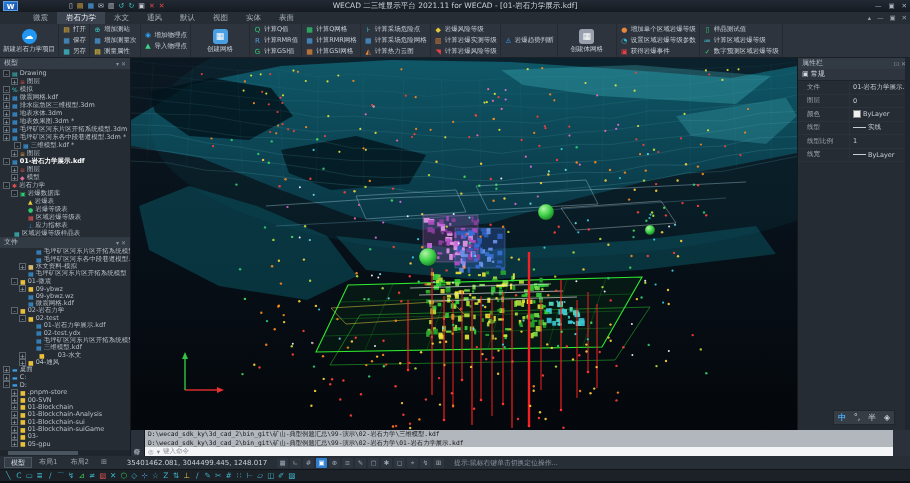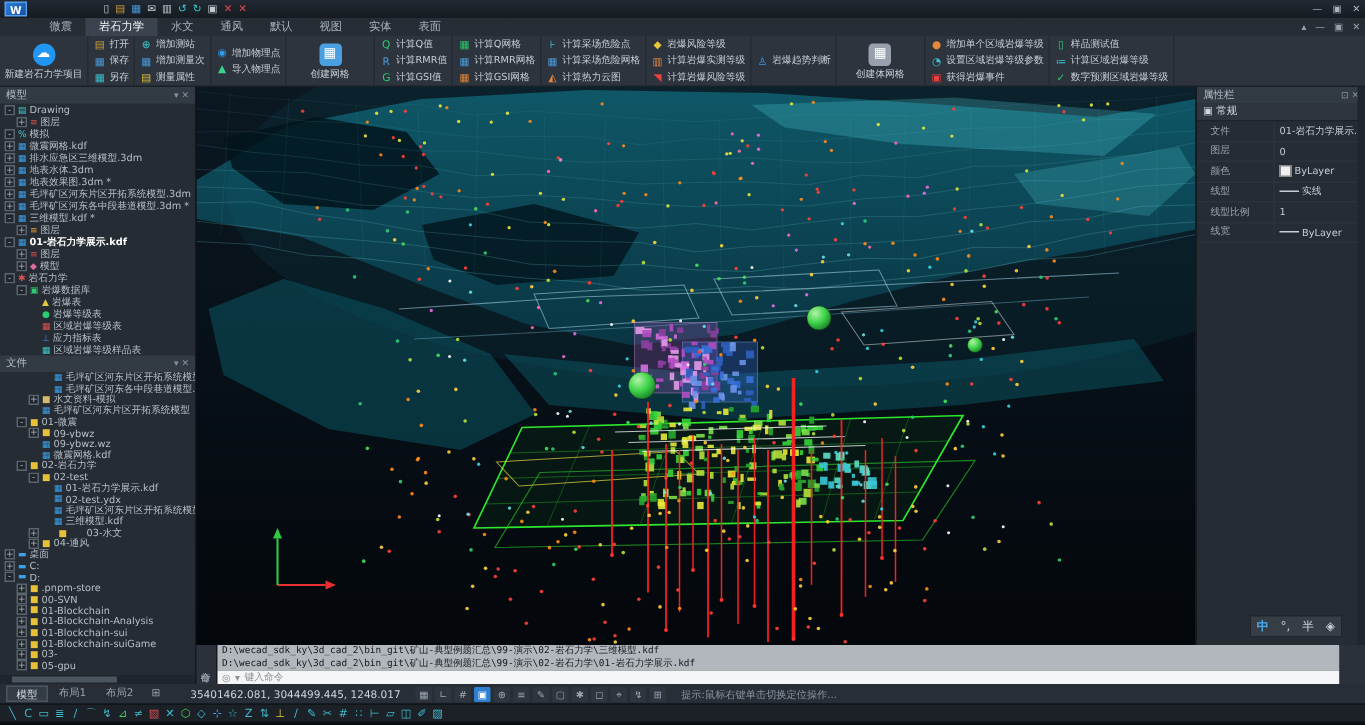--- a/index.html
+++ b/index.html
@@ -103,20 +103,21 @@
         <span style="color: rgb(216, 165, 58);">▤</span>
         <span style="color: rgb(74, 159, 224);">▦</span>
         <span>✉</span>
         <span>▥</span>
         <span style="color: rgb(58, 200, 200);">↺</span>
         <span style="color: rgb(58, 200, 200);">↻</span>
         <span>▣</span>
         <span style="color: rgb(224, 72, 72);">✕</span>
         <span style="color: rgb(224, 72, 72);">✕</span>
       </div>
+    <div class="title">WECAD 二三维显示平台 2021.11 for WECAD - [01-岩石力学展示.kdf]</div>
     <div class="winctl" id="win-controls-1">
         <span>—</span>
         <span>▣</span>
         <span>✕</span>
       </div>
   </div>
 
   <div class="tabrow">
     <div id="menu-tabs">
         <div class="mtab">微震</div>
@@ -349,21 +350,21 @@
         <div class="trow" style="padding-left: 3px;">
           <span class="texp">+</span>
           <span class="tico" style="color: rgb(58, 160, 232);">▦</span>
           <span class="tlbl">毛坪矿区河东片区开拓系统模型.3dm</span>
         </div>
         <div class="trow" style="padding-left: 3px;">
           <span class="texp">+</span>
           <span class="tico" style="color: rgb(58, 160, 232);">▦</span>
           <span class="tlbl">毛坪矿区河东各中段巷道模型.3dm *</span>
         </div>
-        <div class="trow" style="padding-left: 3px;">
+        <div class="trow" style="padding-left: 14px;">
           <span class="texp">-</span>
           <span class="tico" style="color: rgb(58, 160, 232);">▦</span>
           <span class="tlbl">三维模型.kdf *</span>
         </div>
         <div class="trow" style="padding-left: 11px;">
           <span class="texp">+</span>
           <span class="tico" style="color: rgb(232, 160, 58);">≡</span>
           <span class="tlbl">图层</span>
         </div>
         <div class="trow" style="padding-left: 3px;">
@@ -404,21 +405,21 @@
         <div class="trow" style="padding-left: 19px;">
           <span class="texp" style="visibility: hidden;"></span>
           <span class="tico" style="color: rgb(224, 80, 80);">▦</span>
           <span class="tlbl">区域岩爆等级表</span>
         </div>
         <div class="trow" style="padding-left: 19px;">
           <span class="texp" style="visibility: hidden;"></span>
           <span class="tico" style="color: rgb(58, 143, 216);">⊥</span>
           <span class="tlbl">应力指标表</span>
         </div>
-        <div class="trow" style="padding-left: 19px;">
+        <div class="trow" style="padding-left: 5px;">
           <span class="texp" style="visibility: hidden;"></span>
           <span class="tico" style="color: rgb(58, 200, 200);">▦</span>
           <span class="tlbl">区域岩爆等级样品表</span>
         </div>
       </div>
     <div class="panel-header">
       <span>文件</span>
       <span class="ph-icons">▾ ✕</span>
     </div>
     <div class="tree" id="file-tree">

